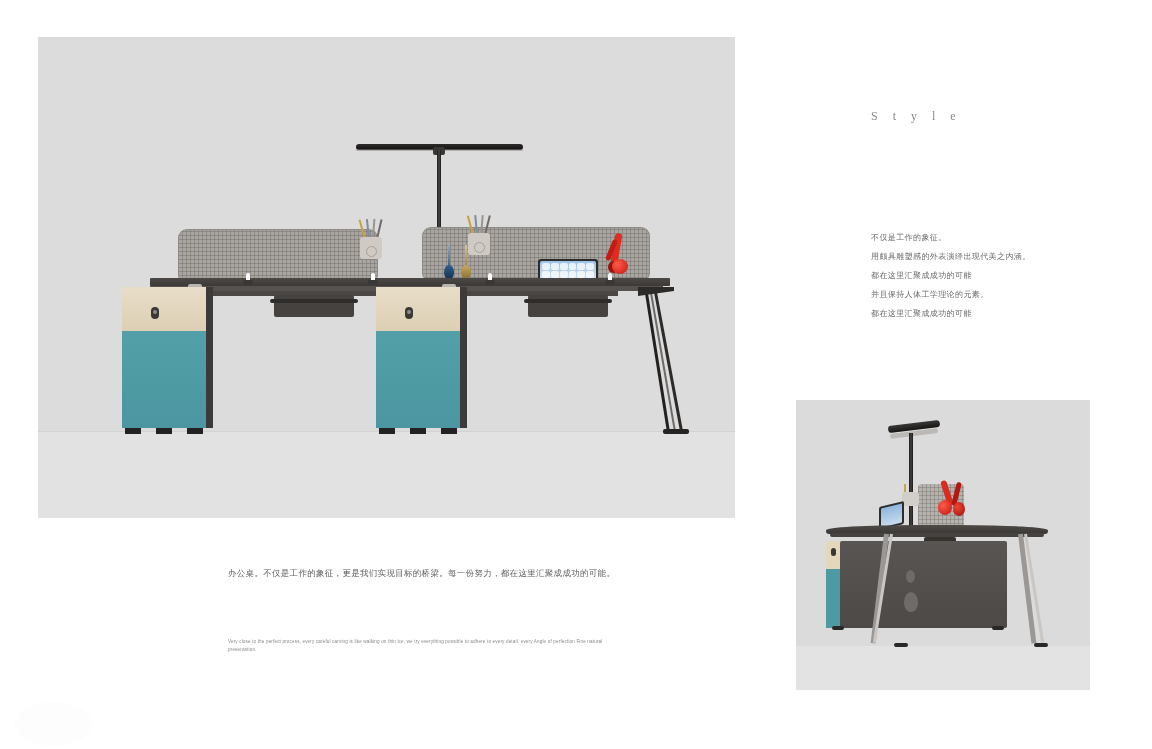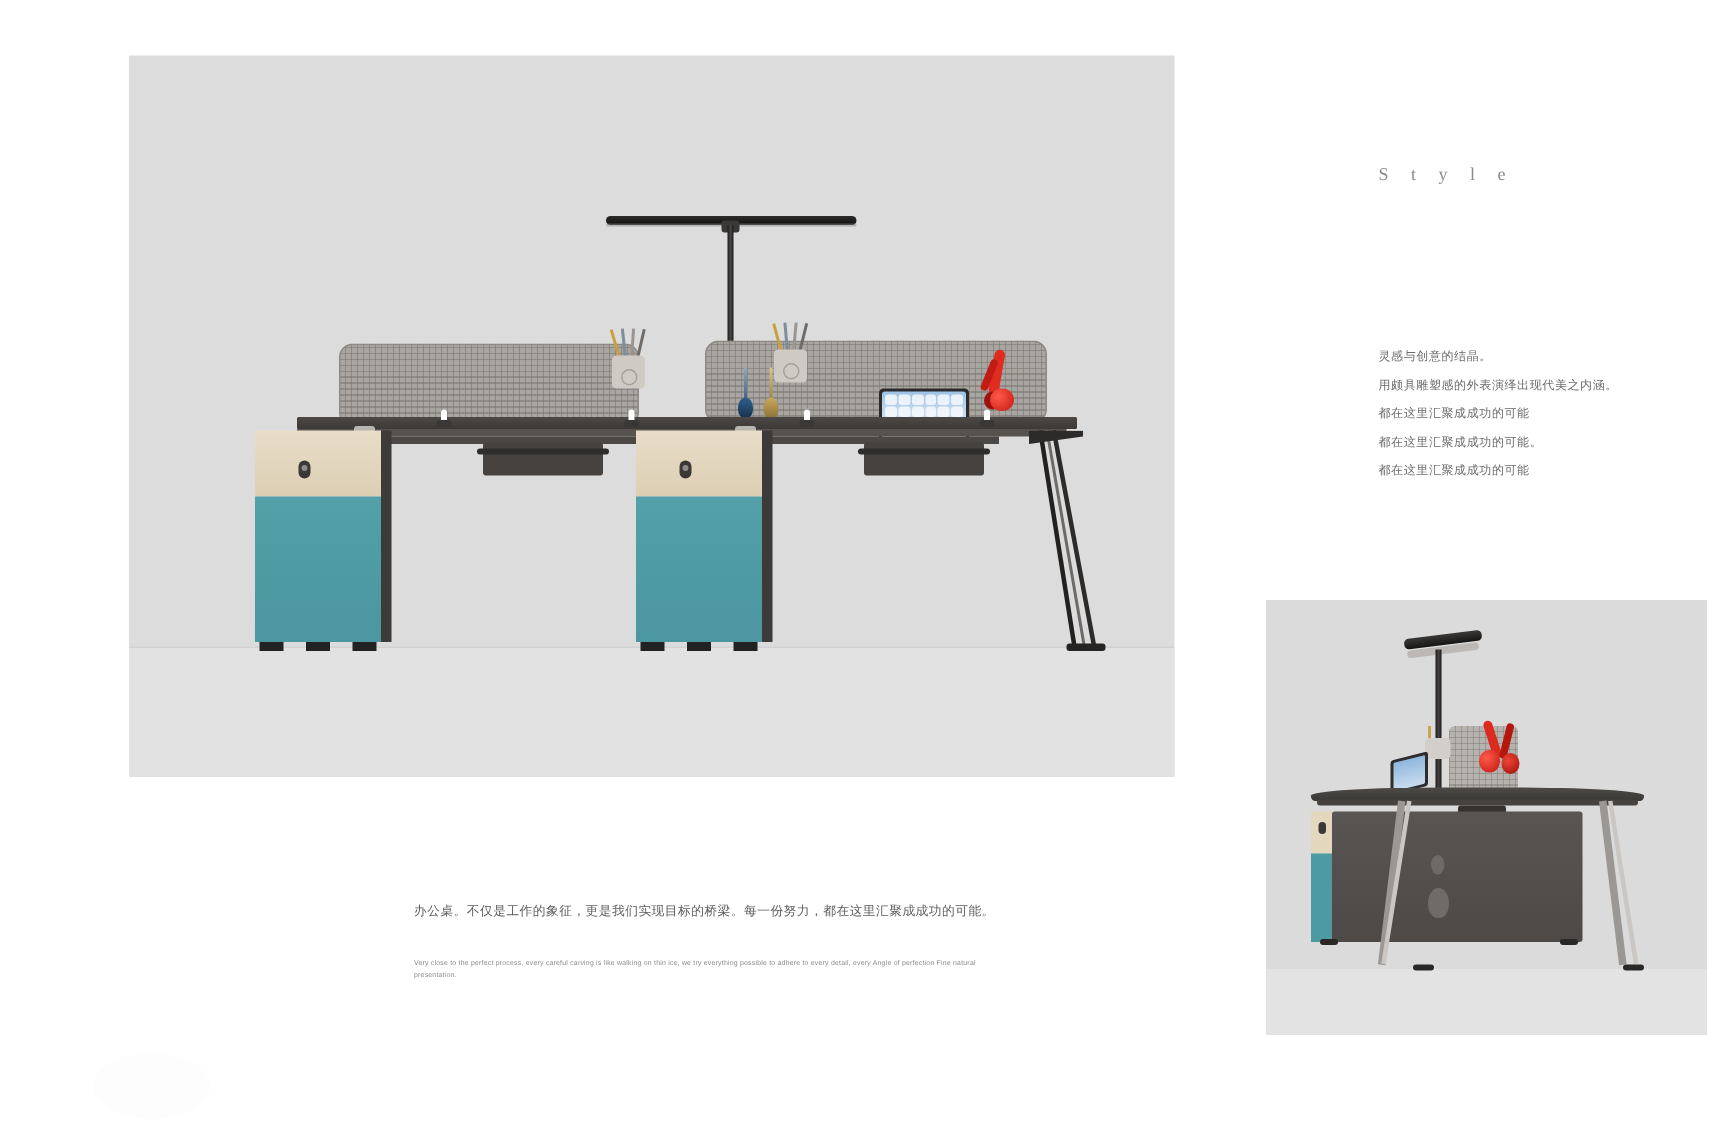--- a/index.html
+++ b/index.html
@@ -1,20 +1,20 @@
 <!DOCTYPE html>
 <html><head>
 <meta charset="utf-8">
 <style>
   html,body{margin:0;padding:0;}
   body{
     width:1152px;height:749px;background:#ffffff;overflow:hidden;
     font-family:"Liberation Sans","DejaVu Sans",sans-serif;position:relative;
   }
-  .page{position:absolute;inset:0;margin-left:48px;}
+  .page{position:absolute;inset:0;}
 
   
   .corner-blob{
     position:absolute;left:14px;top:702px;width:78px;height:44px;
     background:#fdfdfd;border-radius:50%;
   }
 
   
   .hero{
     position:absolute;left:38px;top:37px;width:697px;height:481px;
@@ -202,21 +202,21 @@
   .sec-hp{position:absolute;left:140px;top:80px;width:30px;height:42px;}
   .sec-hp .band{position:absolute;left:8px;top:0;width:6px;height:26px;background:#dd2a1f;border-radius:4px;transform:rotate(-18deg);}
   .sec-hp .band2{position:absolute;left:18px;top:2px;width:5px;height:24px;background:#b5170f;border-radius:4px;transform:rotate(14deg);}
   .sec-hp .cupL{position:absolute;left:2px;top:20px;width:14px;height:15px;background:radial-gradient(circle at 35% 35%,#ff5a4a,#c0160e);border-radius:50%;}
   .sec-hp .cupR{position:absolute;left:17px;top:22px;width:12px;height:14px;background:radial-gradient(circle at 35% 35%,#ef4335,#9e110b);border-radius:50%;}
   .sec-pen{position:absolute;left:108px;top:84px;width:2px;height:10px;background:#c8a44e;}
   .sec-foot{position:absolute;height:4px;background:#2a2826;border-radius:2px;}
 
   
   .cap-cn{
-    position:absolute;left:228px;top:602px;font-size:8.5px;color:#5d5d5d;
+    position:absolute;left:228px;top:568px;font-size:8.5px;color:#5d5d5d;
     letter-spacing:.3px;font-family:Liberation Serif, serif;white-space:nowrap;
   }
   .cap-en{
     position:absolute;left:228px;top:638px;width:400px;font-size:4.6px;
     line-height:8px;color:#8a8a8a;letter-spacing:.15px;
     font-family:"Liberation Sans",sans-serif;
   }
 </style>
 </head>
 <body>
@@ -347,24 +347,24 @@
         <i></i>
       <div class="leg-bracket"></div>
       <div class="leg-foot"></div>
     </div>
   </div>
 
   <div class="style-kicker">S t y l e</div>
 
 
   <div class="cn-block">
-    <p>灵感与创意的结晶。</p>
+    <p>不仅是工作的象征。</p>
     <p>用颇具雕塑感的外表演绎出现代美之内涵。</p>
     <p>都在这里汇聚成成功的可能</p>
-    <p>都在这里汇聚成成功的可能。</p>
+    <p>并且保持人体工学理论的元素。</p>
     <p>都在这里汇聚成成功的可能</p>
   </div>
 
   <div class="sec">
     <div class="floor"></div>
 
     <div class="sec-lamp-head"></div>
     <div class="sec-lamp-head2"></div>
     <div class="sec-lamp-pole"></div>
     <div class="sec-screen"></div>

